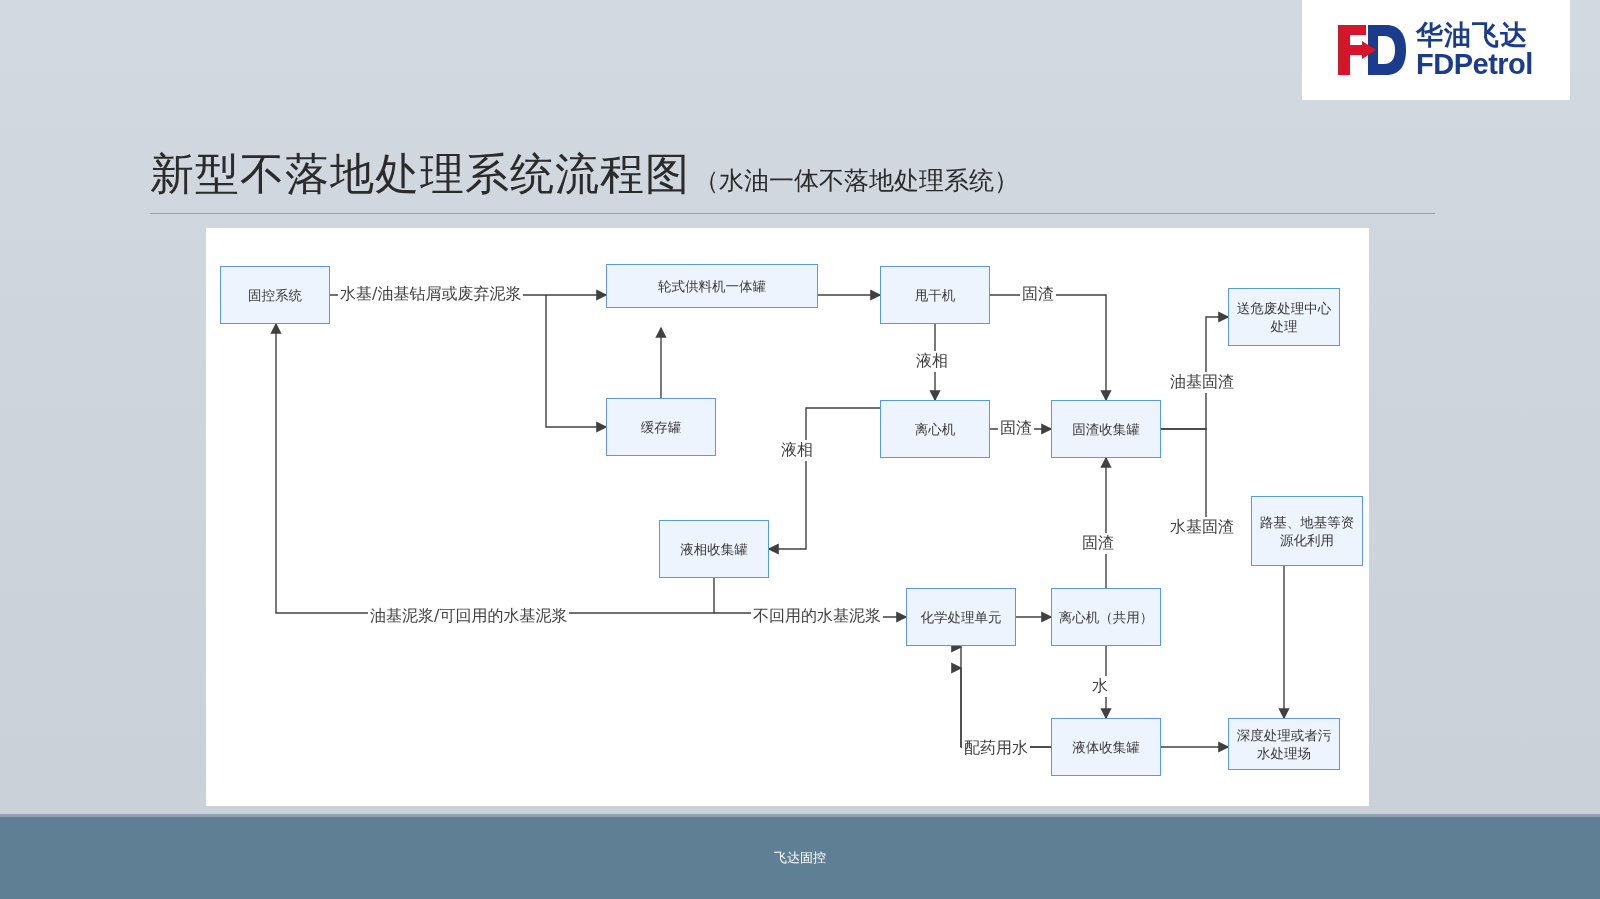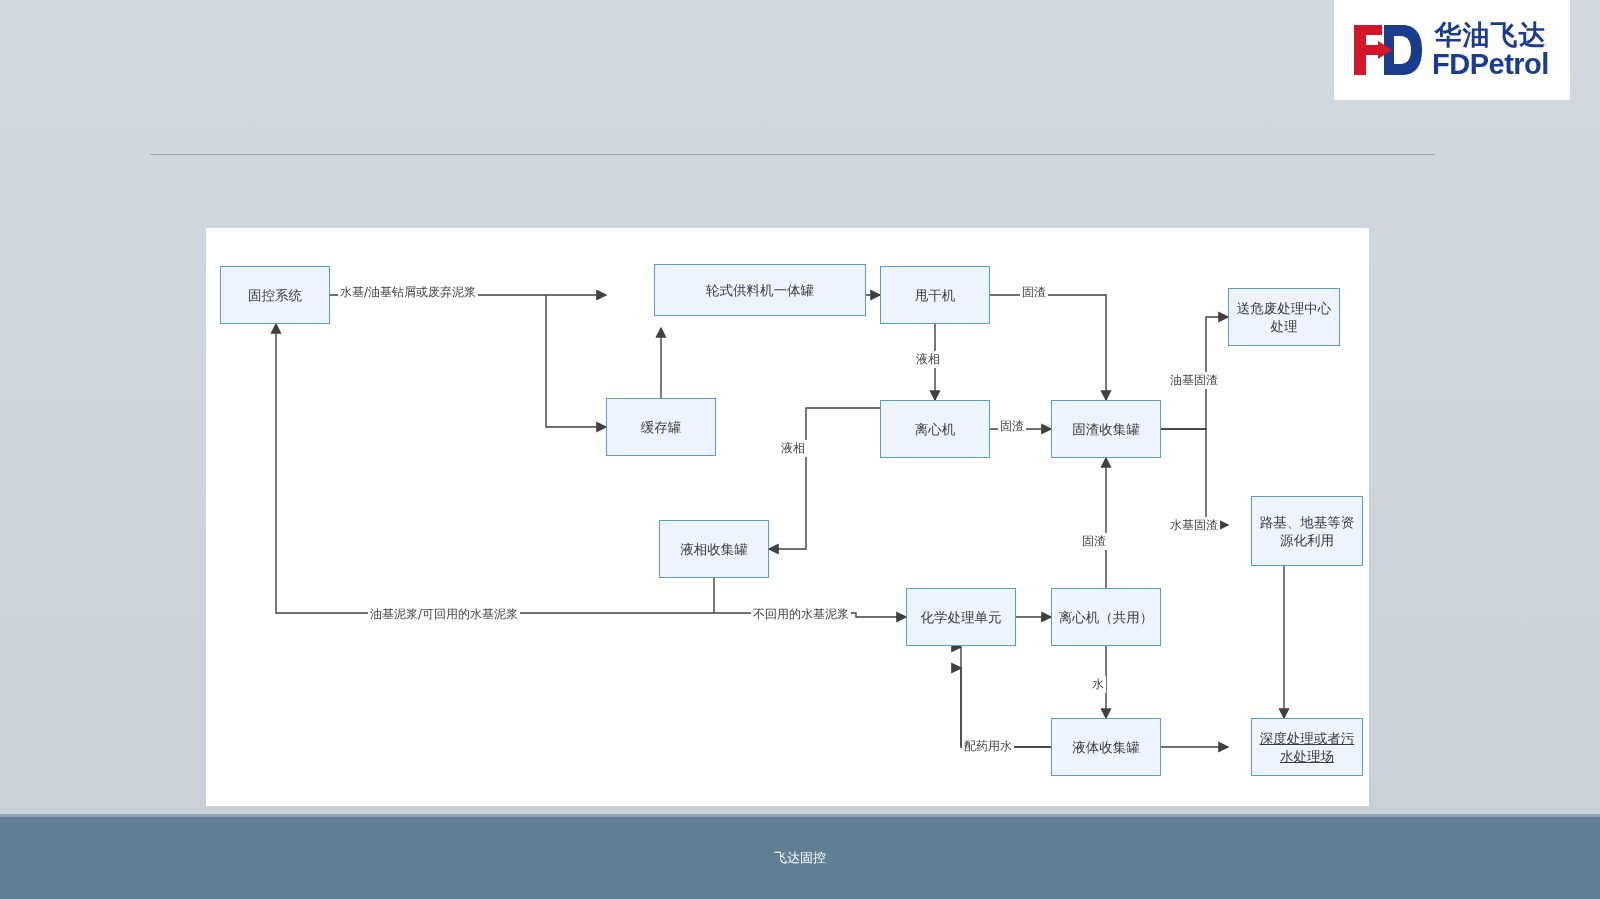--- a/index.html
+++ b/index.html
@@ -15,26 +15,25 @@
   .slide {
     position: absolute;
     left: 0; top: 0;
     width: 1600px; height: 899px;
     background: linear-gradient(180deg, #d3d9e0 0%, #ccd3db 60%, #c9d0d8 100%);
   }
   
   .logo-box {
     position: absolute;
     right: 30px; top: 0px;
-    width: 236px; height: 100px;
+    width: 268px; height: 100px;
     background: #ffffff;
     display: flex;
     align-items: center;
-    padding-left: 14px;
-    text-align: center;
+    padding-left: 30px;
   }
   .logo-mark { width: 76px; height: 62px; flex: 0 0 auto; }
   .logo-text { margin-left: 8px; line-height: 1.0; }
   .logo-cn {
     font-size: 27px; font-weight: bold; color: #1b3c8c; letter-spacing: 1px;
     font-family: "DejaVu Sans", sans-serif;
   }
   .logo-en {
     font-size: 29px; font-weight: bold; color: #1b3c8c; letter-spacing: -0.5px;
     margin-top: 2px;
@@ -82,21 +81,21 @@
     font-family: "DejaVu Sans", sans-serif;
     display: flex;
     align-items: center;
     justify-content: center;
     text-align: center;
     line-height: 1.35;
     padding: 2px 4px;
   }
   .edge-label {
     position: absolute;
-    font-size: 12px;
+    font-size: 16px;
     color: #3f3f3f;
     font-family: "DejaVu Sans", sans-serif;
     background: #ffffff;
     white-space: nowrap;
     padding: 0 2px;
   }
   svg.wires {
     position: absolute;
     left: 0; top: 0;
     width: 1163px; height: 578px;
@@ -136,20 +135,24 @@
       <path d="M46 17 L52 17 C60 17 63 23 63 31 C63 39 60 45 52 45 L46 45 Z" fill="#ffffff"></path>
       <path d="M30 22 L44 31 L30 40 Z" fill="#d4162a"></path>
     </svg>
     <div class="logo-text">
       <div class="logo-cn">华油飞达</div>
       <div class="logo-en">FDPetrol</div>
     </div>
   </div>
 
   <div class="title-wrap">
+    <div class="title-line">
+      <span class="title-main">新型不落地处理系统流程图</span>
+      <span class="title-sub">（水油一体不落地处理系统）</span>
+    </div>
     <div class="title-rule"></div>
   </div>
 
   <div class="canvas">
     <svg class="wires" viewBox="0 0 1163 578">
       <defs>
         <marker id="arrow" markerWidth="8" markerHeight="8" refX="7" refY="4" orient="auto">
           <path d="M0,0 L8,4 L0,8 z" fill="#404040"></path>
         </marker>
       </defs>
@@ -192,21 +195,21 @@
         <path d="M1078,326 L1078,490"></path>
       </g>
       <g stroke="#404040" stroke-width="1.4" fill="none">
         <path d="M845,519 L755,519"></path>
       </g>
     </svg>
 
     <div class="node" style="left:14px;top:38px;width:110px;height:58px;">
       <span>固控系统</span>
     </div>
-    <div class="node" style="left:400px;top:36px;width:212px;height:52px;margin-left:48px;">
+    <div class="node" style="left:400px;top:36px;width:212px;height:44px;">
       <span>轮式供料机一体罐</span>
     </div>
     <div class="node" style="left:674px;top:38px;width:110px;height:58px;">
       <span>甩干机</span>
     </div>
     <div class="node" style="left:400px;top:170px;width:110px;height:58px;">
       <span>缓存罐</span>
     </div>
     <div class="node" style="left:674px;top:172px;width:110px;height:58px;">
       <span>离心机</span>
@@ -225,21 +228,21 @@
     </div>
     <div class="node" style="left:700px;top:360px;width:110px;height:58px;">
       <span>化学处理单元</span>
     </div>
     <div class="node" style="left:845px;top:360px;width:110px;height:58px;">
       <span>离心机（共用）</span>
     </div>
     <div class="node" style="left:845px;top:490px;width:110px;height:58px;">
       <span>液体收集罐</span>
     </div>
-    <div class="node" style="left:1045px;top:490px;width:112px;height:58px;text-decoration:underline;">
+    <div class="node" style="left:1022px;top:490px;width:112px;height:52px;">
       <span>深度处理或者污水处理场</span>
     </div>
 
     <div class="edge-label" style="left:132px;top:56px;">水基/油基钻屑或废弃泥浆</div>
     <div class="edge-label" style="left:814px;top:56px;">固渣</div>
     <div class="edge-label" style="left:708px;top:123px;">液相</div>
     <div class="edge-label" style="left:792px;top:190px;">固渣</div>
     <div class="edge-label" style="left:573px;top:212px;">液相</div>
     <div class="edge-label" style="left:962px;top:144px;">油基固渣</div>
     <div class="edge-label" style="left:962px;top:245px;margin-top:44px;">水基固渣</div>

